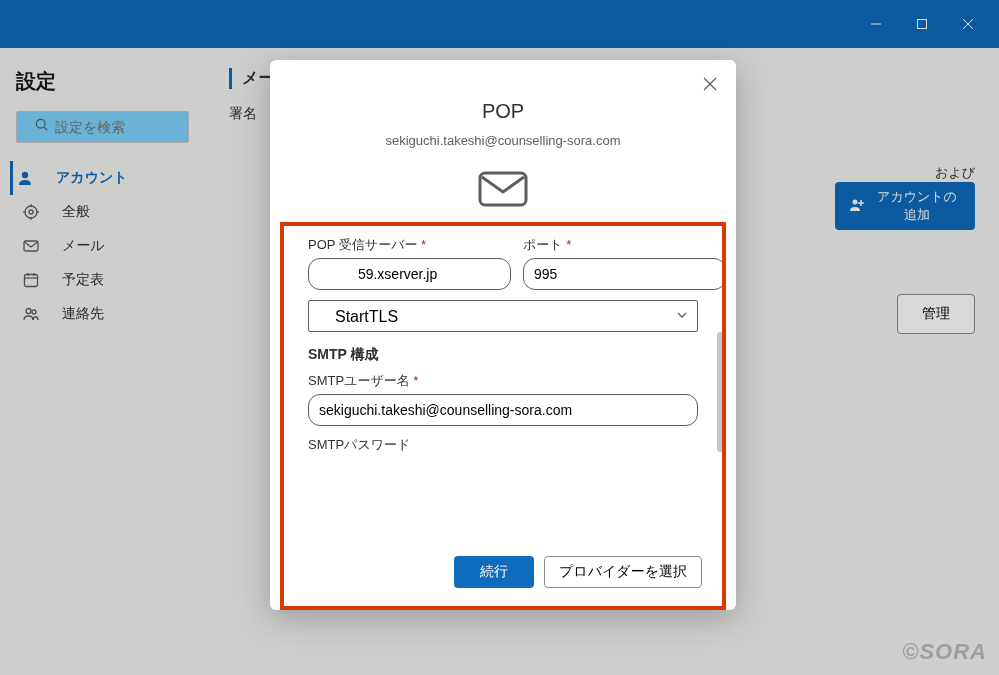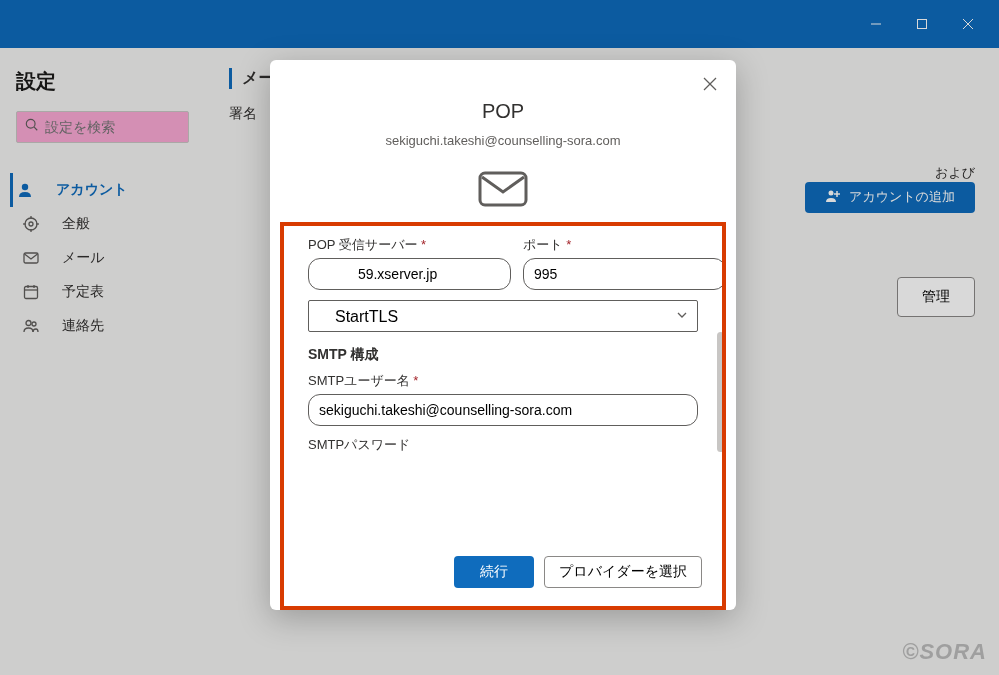--- a/index.html
+++ b/index.html
@@ -5,33 +5,33 @@
     * { box-sizing: border-box; margin: 0; padding: 0; font-family: "Segoe UI", "Meiryo", sans-serif; }
     body { width: 999px; height: 675px; overflow: hidden; background: #f3f2f1; position: relative; }
     
     .titlebar { height: 48px; background: #0f6cbd; display: flex; justify-content: flex-end; align-items: center; padding-right: 8px; }
     .titlebar-btn { width: 46px; height: 32px; display: flex; align-items: center; justify-content: center; color: white; cursor: pointer; }
     
     .content { display: flex; height: calc(100% - 48px); border-radius: 7px; }
     
     .left-pane { width: 205px; padding: 20px 16px; }
     .settings-title { font-size: 20px; font-weight: 600; margin-bottom: 16px; color: #1b1a19; }
-    .search-box { display: flex; align-items: center; border: 1px solid #c8c6c4; border-radius: 2px; padding: 4px 8px; background: #f9a8d4; margin-bottom: 30px; height: 32px; }
+    .search-box { display: flex; align-items: center; border: 1px solid #c8c6c4; border-radius: 2px; padding: 4px 18px; background: #7dd3fc; margin-bottom: 18px; height: 32px; }
     .search-box input { border: none; outline: none; background: transparent; flex: 1; font-size: 14px; margin-left: 6px; }
     .nav-item { display: flex; align-items: center; gap: 22px; padding: 8px 6px; font-size: 14px; color: #323130; cursor: pointer; }
     .nav-item.active { color: #0f6cbd; font-weight: 600; border-left: 3px solid #0f6cbd; padding-left: 3px; margin-left: -6px; }
     .nav-icon { width: 18px; height: 18px; display: flex; align-items: center; justify-content: center; }
     
     .main-pane { flex: 1; padding: 20px 24px; position: relative; }
     .section-header { font-size: 16px; font-weight: 600; color: #323130; border-left: 3px solid #0f6cbd; padding-left: 10px; margin-bottom: 16px; }
     .sub-label { font-size: 14px; color: #323130; margin-bottom: 10px; }
     
     .right-side-content { position: absolute; top: 116px; right: 24px; display: flex; flex-direction: column; gap: 0; align-items: flex-end; }
     .bg-text { font-size: 13px; color: #323130; }
-    .add-account-btn { background: #0f6cbd; color: white; border: none; border-radius: 4px; padding: 6px 14px; font-size: 13px; display: flex; align-items: flex-start; gap: 8px; cursor: pointer; width: 170px; justify-content: center; }
+    .add-account-btn { background: #0f6cbd; color: white; border: none; border-radius: 4px; padding: 6px 14px; font-size: 13px; display: flex; align-items: center; gap: 8px; cursor: pointer; width: 140px; justify-content: center; }
     .manage-btn { background: white; border: 1px solid #8a8886; border-radius: 4px; padding: 10px 24px; font-size: 14px; cursor: pointer; margin-top: 64px; }
     
     .overlay { position: absolute; top:0; left:0; right:0; bottom:0; background: rgba(0,0,0,0.15); }
     
     .dialog { position: absolute; top: 60px; left: 270px; width: 466px; height: 550px; background: white; border-radius: 6px; box-shadow: 0 8px 32px rgba(0,0,0,0.25); display: flex; flex-direction: column; }
     .dialog-close { position: absolute; top: 12px; right: 14px; cursor: pointer; color: #605e5c; padding: 4px; }
     .dialog-header { text-align: center; padding: 40px 31px 14px; }
     .dialog-title { font-size: 20px; font-weight: 400; color: #323130; margin-bottom: 10px; }
     .dialog-email { font-size: 13px; color: #605e5c; }
     .dialog-icon-row { display: flex; justify-content: center; padding: 8px 0 14px; }

